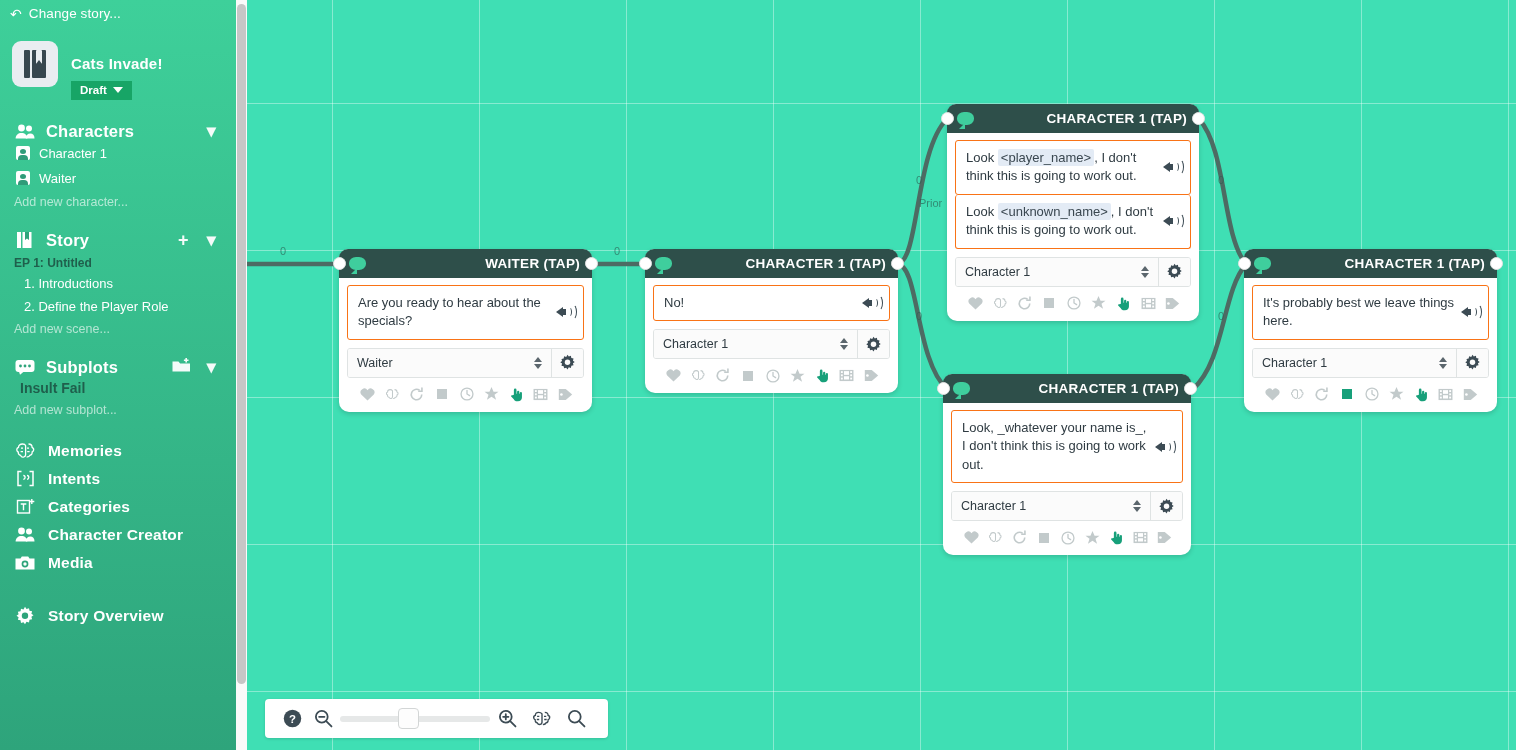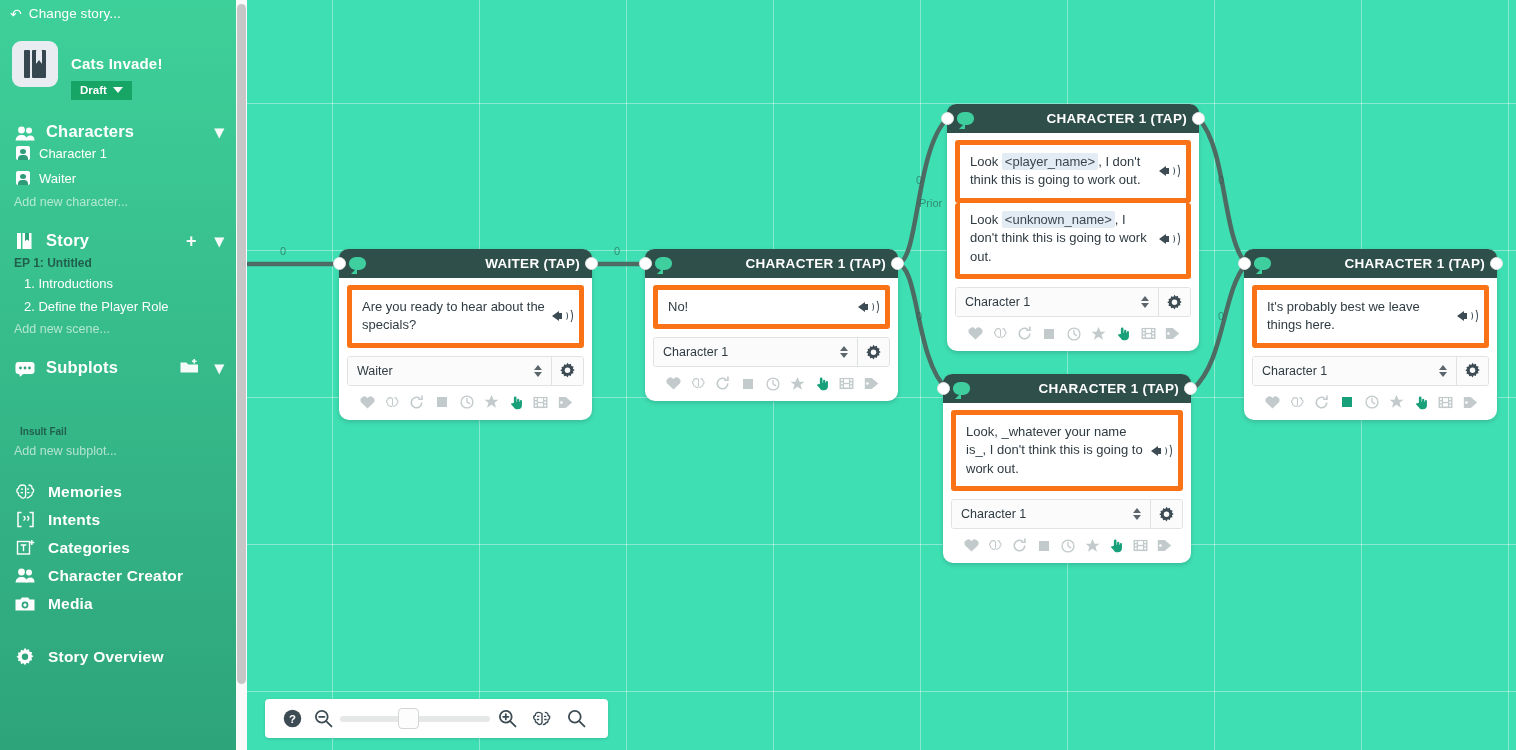--- a/index.html
+++ b/index.html
@@ -42,42 +42,42 @@
   .story-title { font-size: 15px; font-weight: bold; line-height: 1.1; margin-top: 15px; letter-spacing:.2px;}
   .draft-badge {
     display: inline-flex; align-items: center; gap: 6px;
     margin-top: 8px; padding: 3px 9px 4px 9px; border-radius: 0;
     background: #17a566; font-size: 11.5px; font-weight: bold; color: #fff;
   }
   .caret-dn { width: 0; height: 0; border-left: 5px solid transparent; border-right: 5px solid transparent; border-top: 6px solid currentColor; }
 
   .sec { margin-top: 22px; }
   .sec-head {
-    display: flex; align-items: flex-end; gap: 10px;
-    padding: 0 12px 0 14px; font-size: 16.5px; font-weight: bold;
+    display: flex; align-items: center; gap: 10px;
+    padding: 0 20px 0 14px; font-size: 16.5px; font-weight: bold;
     letter-spacing: .2px;
   }
   .sec-head .sh-label { flex: 1 1 auto; }
   .sec-head .sh-act { opacity: .95; font-size: 18px; line-height: 1; }
   .sec-ico { width: 22px; display: inline-flex; justify-content: center; align-items:center; }
   .sub-item {
     display: flex; align-items: center; gap: 9px;
     padding: 5px 0 5px 16px; font-size: 13px; color: #fff;
   }
   .sub-item .av {
     width: 14px; height: 14px; border-radius: 2px; background: #fff;
     position: relative; flex: 0 0 auto;
   }
   .sub-item .av::before { content:""; position:absolute; left:4px; top:2.5px; width:6px; height:5px; border-radius:50%; background:#2f9c79; }
   .sub-item .av::after  { content:""; position:absolute; left:2px; top:8.5px; width:10px; height:5px; border-radius:4px 4px 0 0; background:#2f9c79; }
   .muted-add { padding: 4px 0 0 14px; font-size: 12.5px; color: rgba(255,255,255,.62); }
 
   .ep-label { padding: 6px 0 2px 14px; font-size: 12px; font-weight: bold; color: #1f5f4c; }
   .scene-item { padding: 4px 0 4px 24px; font-size: 13px; color: #fff; }
-  .subplot-item { padding: 3px 0 3px 20px; font-size: 10px; font-weight: bold; color: #1f5f4c; margin-top: 46px; }
+  .subplot-item { padding: 3px 0 3px 20px; font-size: 14px; font-weight: bold; color: #1f5f4c; }
 
   .nav-list { margin-top: 20px; }
   .nav-row {
     display: flex; align-items: center; gap: 12px;
     padding: 5px 0 5px 14px; font-size: 15.5px; font-weight: bold; letter-spacing: .2px;
   }
   .nav-row .nv-ic { width: 22px; display:inline-flex; justify-content:center; align-items:center; }
   .nav-gap { height: 24px; }
 
   
@@ -124,21 +124,21 @@
   }
   .port {
     position: absolute; width: 13px; height: 13px; border-radius: 50%;
     background: #ffffff; border: 1px solid #e4e4e4; top: 8px; z-index: 5;
   }
   .port.l { left: -6px; }
   .port.r { right: -6px; }
 
   .node-body { padding: 7px 8px 0 8px; }
   .line-box {
-    border: 5px solid #f97316; border-radius: 3px;
+    border: 1px solid #f97316; border-radius: 3px;
     display: flex; align-items: center; gap: 6px;
     padding: 8px 8px 8px 10px; background: #fff;
   }
   .line-box + .line-box { border-top: none; }
   .line-txt { flex: 1 1 auto; font-size: 13px; line-height: 1.42; color: #2f3b42; }
   .line-txt .var {
     background: #e3ebf5; border-radius: 2px; padding: 1px 3px; color: #3a4750;
   }
   .spk { flex: 0 0 auto; width: 19px; height: 16px; position: relative; }
   .spk .cone { position: absolute; left: 0; top: 3px; width: 0; height: 0;

